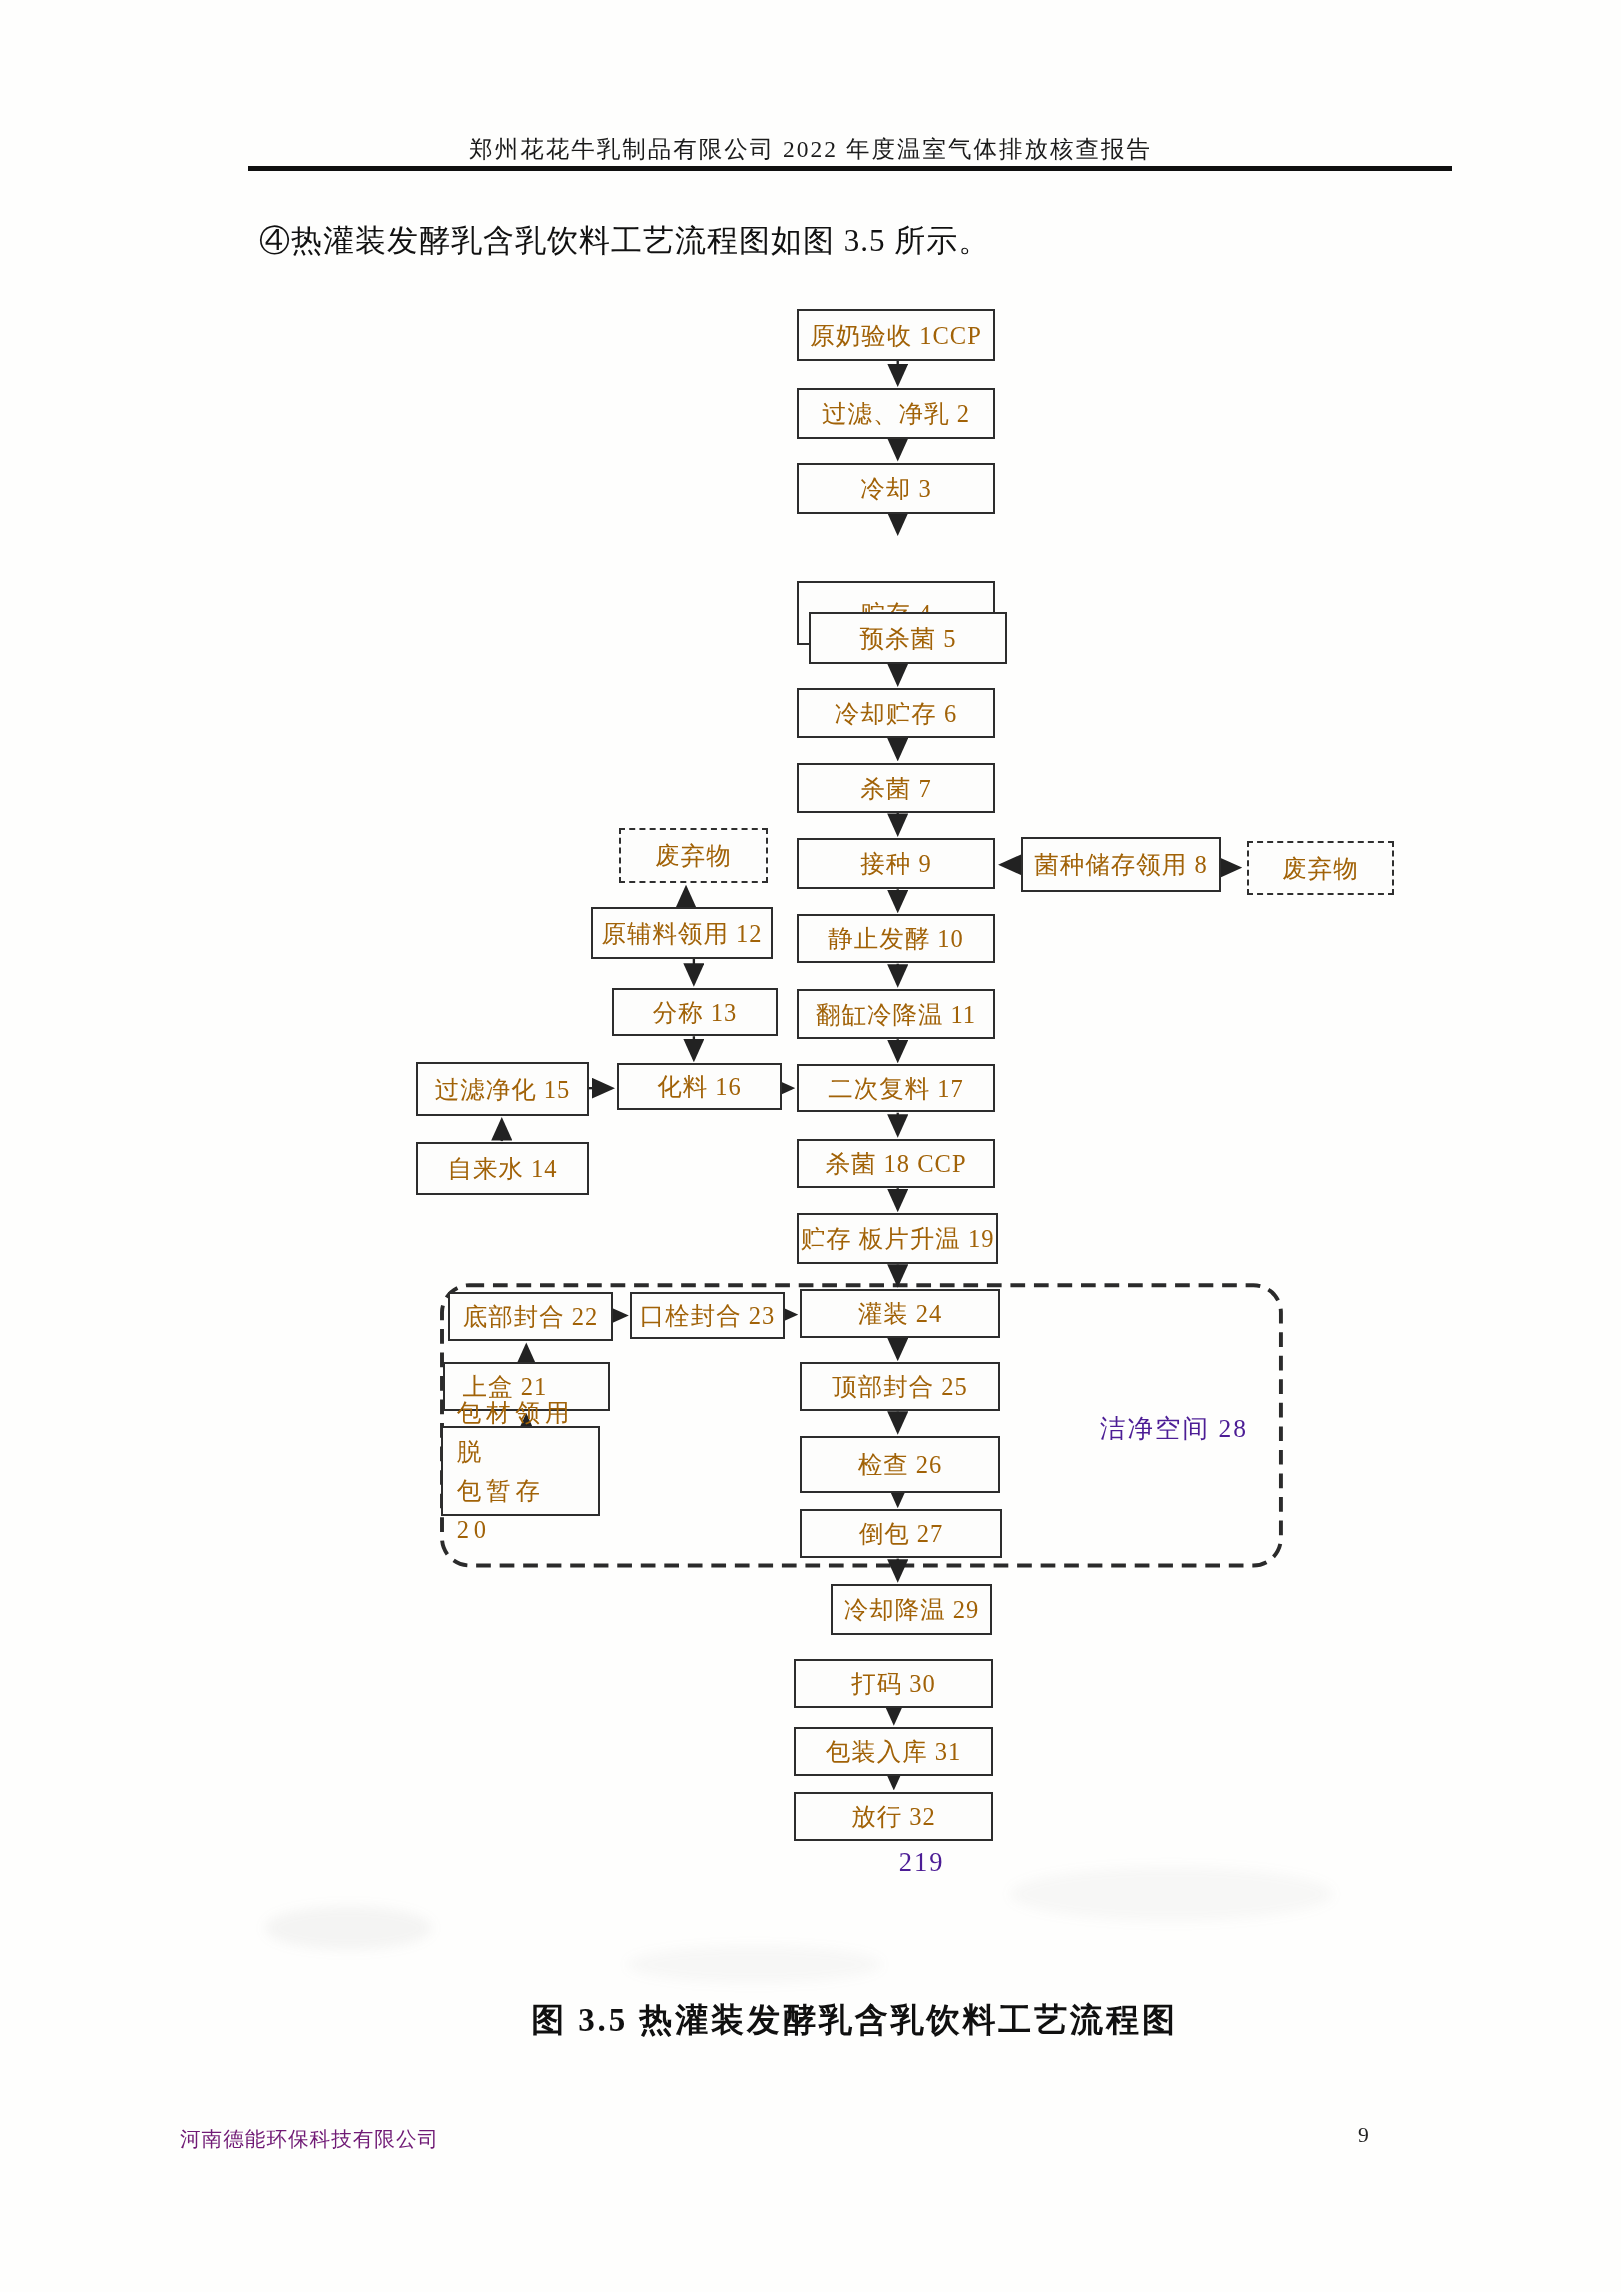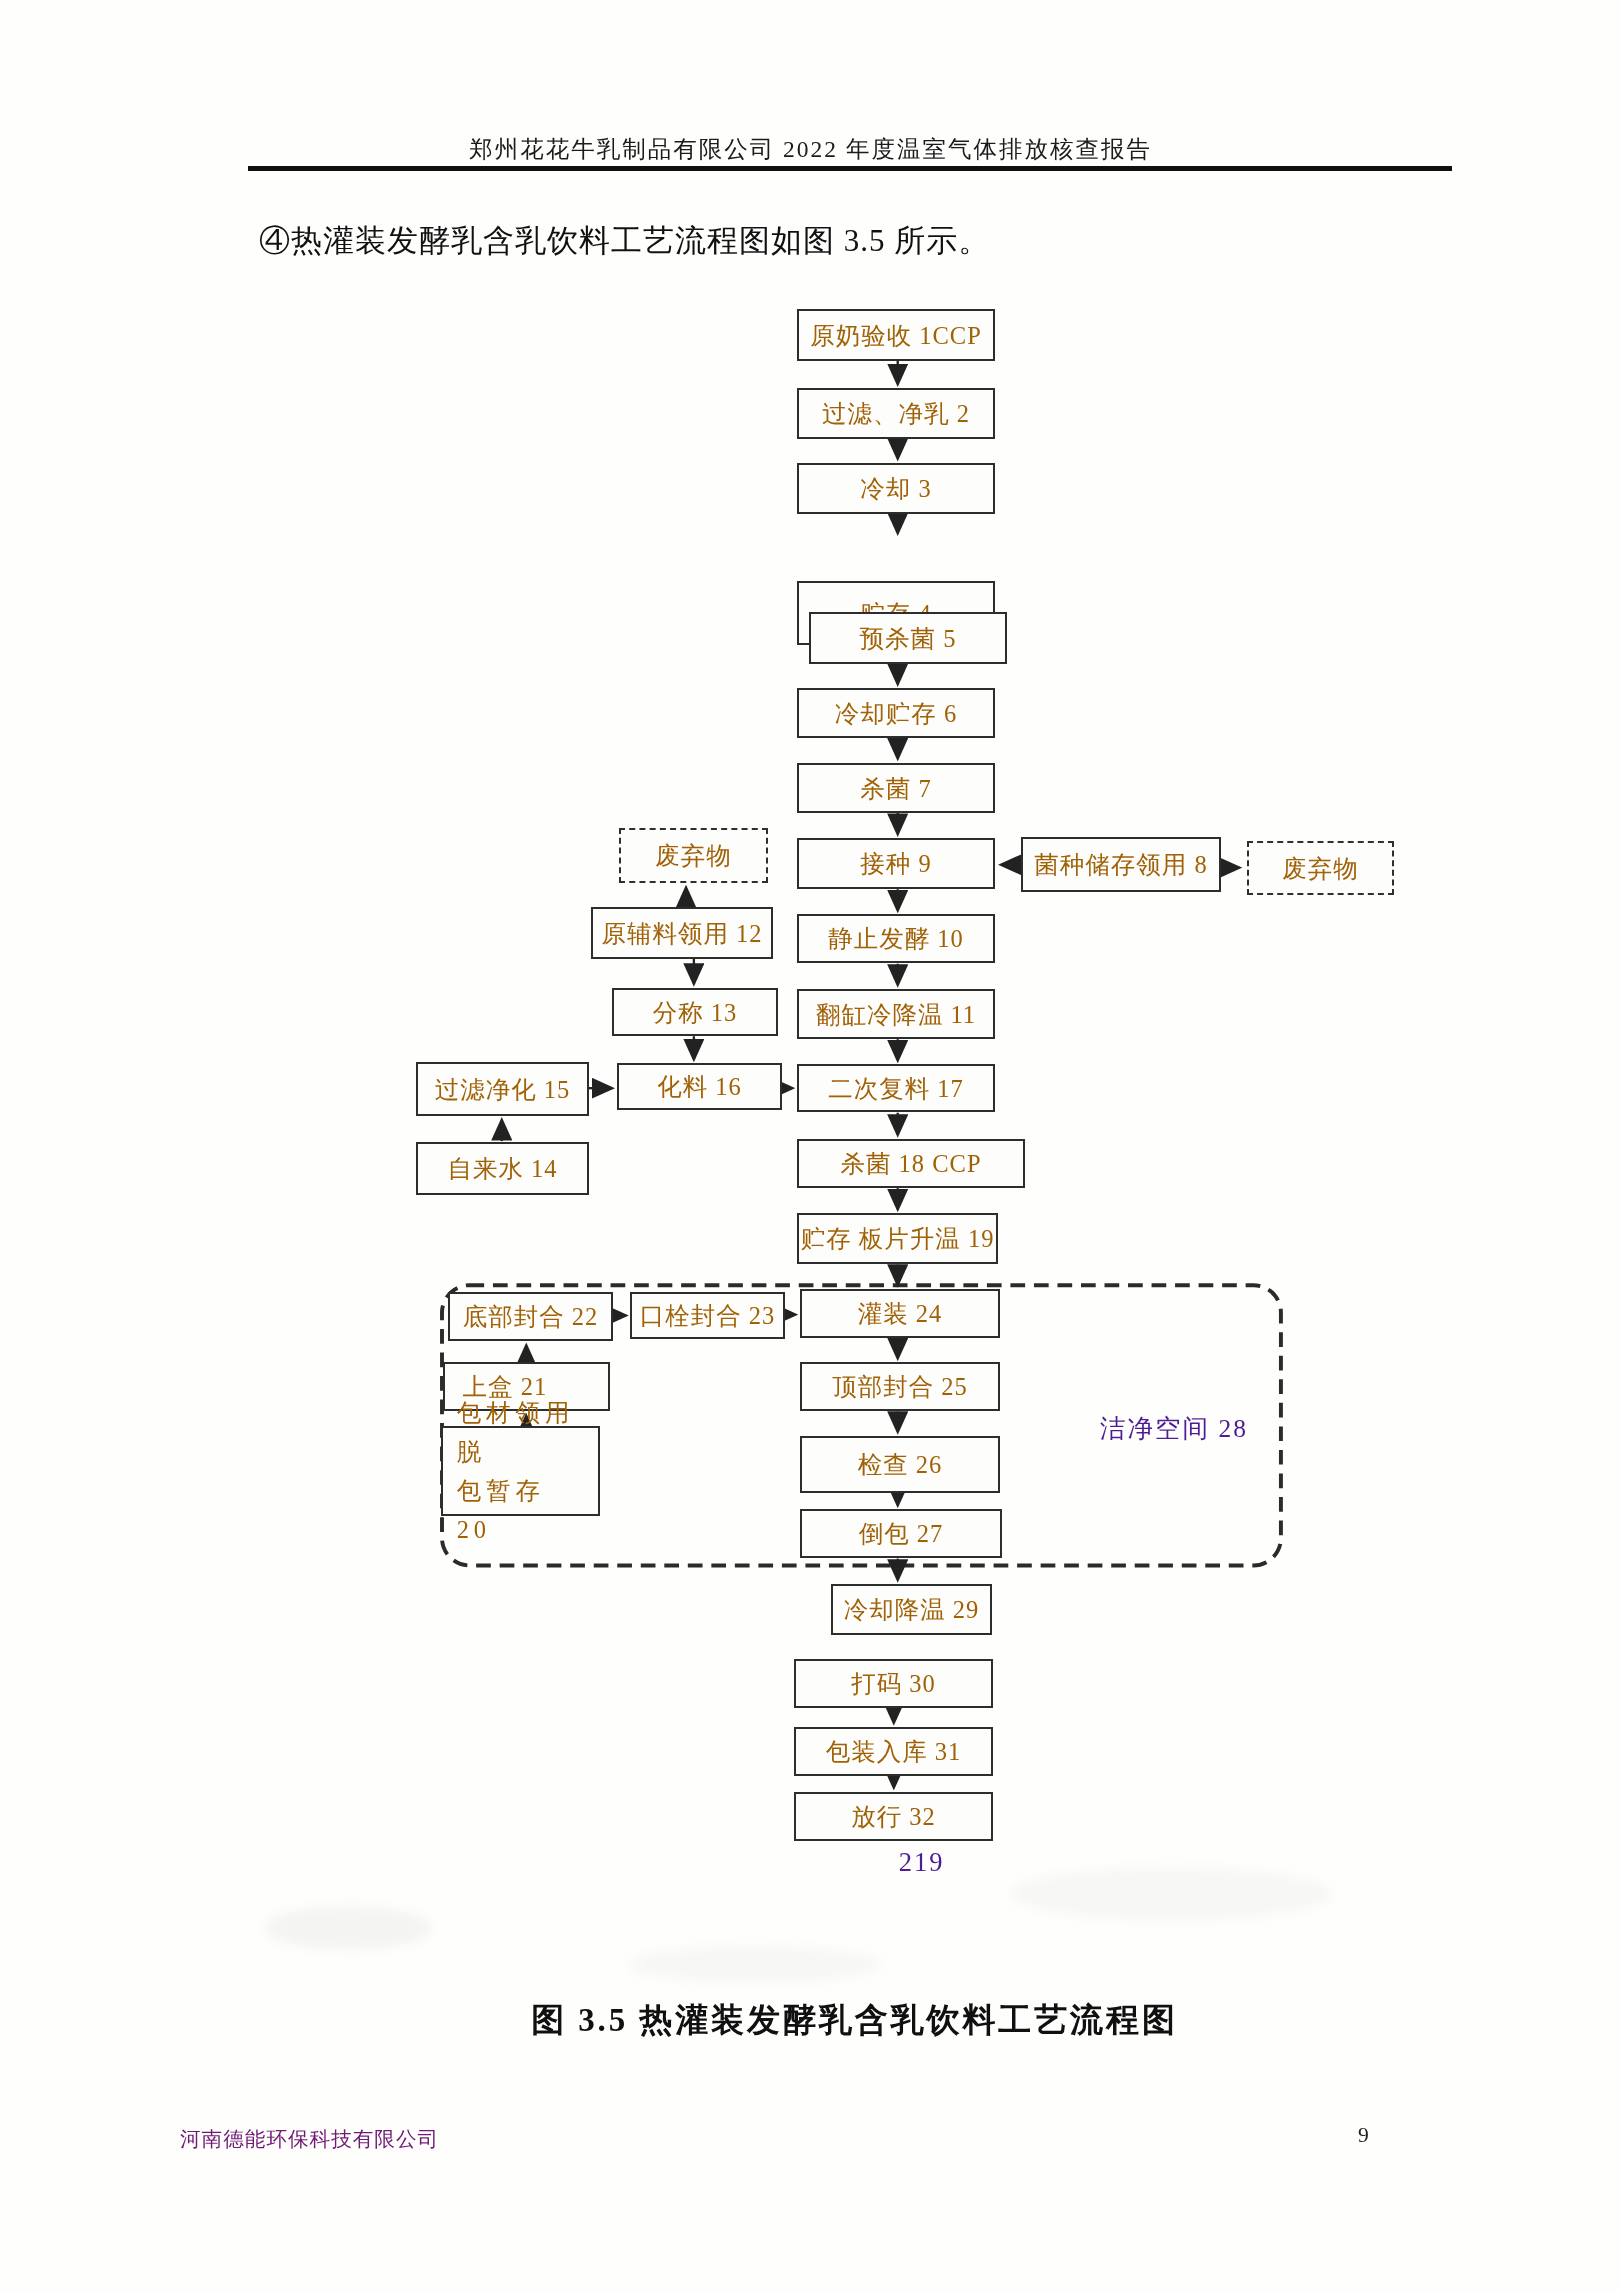--- a/index.html
+++ b/index.html
@@ -126,21 +126,21 @@
   <div class="node" style="left:797px;top:388px;width:198px;height:51px;">过滤、净乳 2</div>
   <div class="node" style="left:797px;top:463px;width:198px;height:51px;">冷却 3</div>
   <div class="node" style="left:797px;top:537px;width:198px;height:64px;margin-top:44px;">贮存 4</div>
   <div class="node" style="left:797px;top:612px;width:198px;height:52px;margin-left:12px;">预杀菌 5</div>
   <div class="node" style="left:797px;top:688px;width:198px;height:50px;">冷却贮存 6</div>
   <div class="node" style="left:797px;top:763px;width:198px;height:50px;">杀菌 7</div>
   <div class="node" style="left:797px;top:838px;width:198px;height:51px;">接种 9</div>
   <div class="node" style="left:797px;top:914px;width:198px;height:49px;">静止发酵 10</div>
   <div class="node" style="left:797px;top:989px;width:198px;height:50px;">翻缸冷降温 11</div>
   <div class="node" style="left:797px;top:1064px;width:198px;height:48px;">二次复料 17</div>
-  <div class="node" style="left:797px;top:1139px;width:228px;height:49px;">杀菌 18 CCP</div>
+  <div class="node" style="left:797px;top:1139px;width:198px;height:49px;">杀菌 18 CCP</div>
   <div class="node thick" style="left:797px;top:1213px;width:201px;height:51px;">贮存 板片升温 19</div>
 
   <div class="dnode" style="left:619px;top:828px;width:149px;height:55px;">废弃物</div>
   <div class="node" style="left:1021px;top:837px;width:200px;height:55px;">菌种储存领用 8</div>
   <div class="dnode" style="left:1247px;top:841px;width:147px;height:54px;">废弃物</div>
 
   <div class="node" style="left:591px;top:907px;width:182px;height:52px;">原辅料领用 12</div>
   <div class="node" style="left:612px;top:988px;width:166px;height:48px;">分称 13</div>
   <div class="node" style="left:617px;top:1063px;width:165px;height:47px;">化料 16</div>
   <div class="node" style="left:416px;top:1062px;width:173px;height:54px;">过滤净化 15</div>

